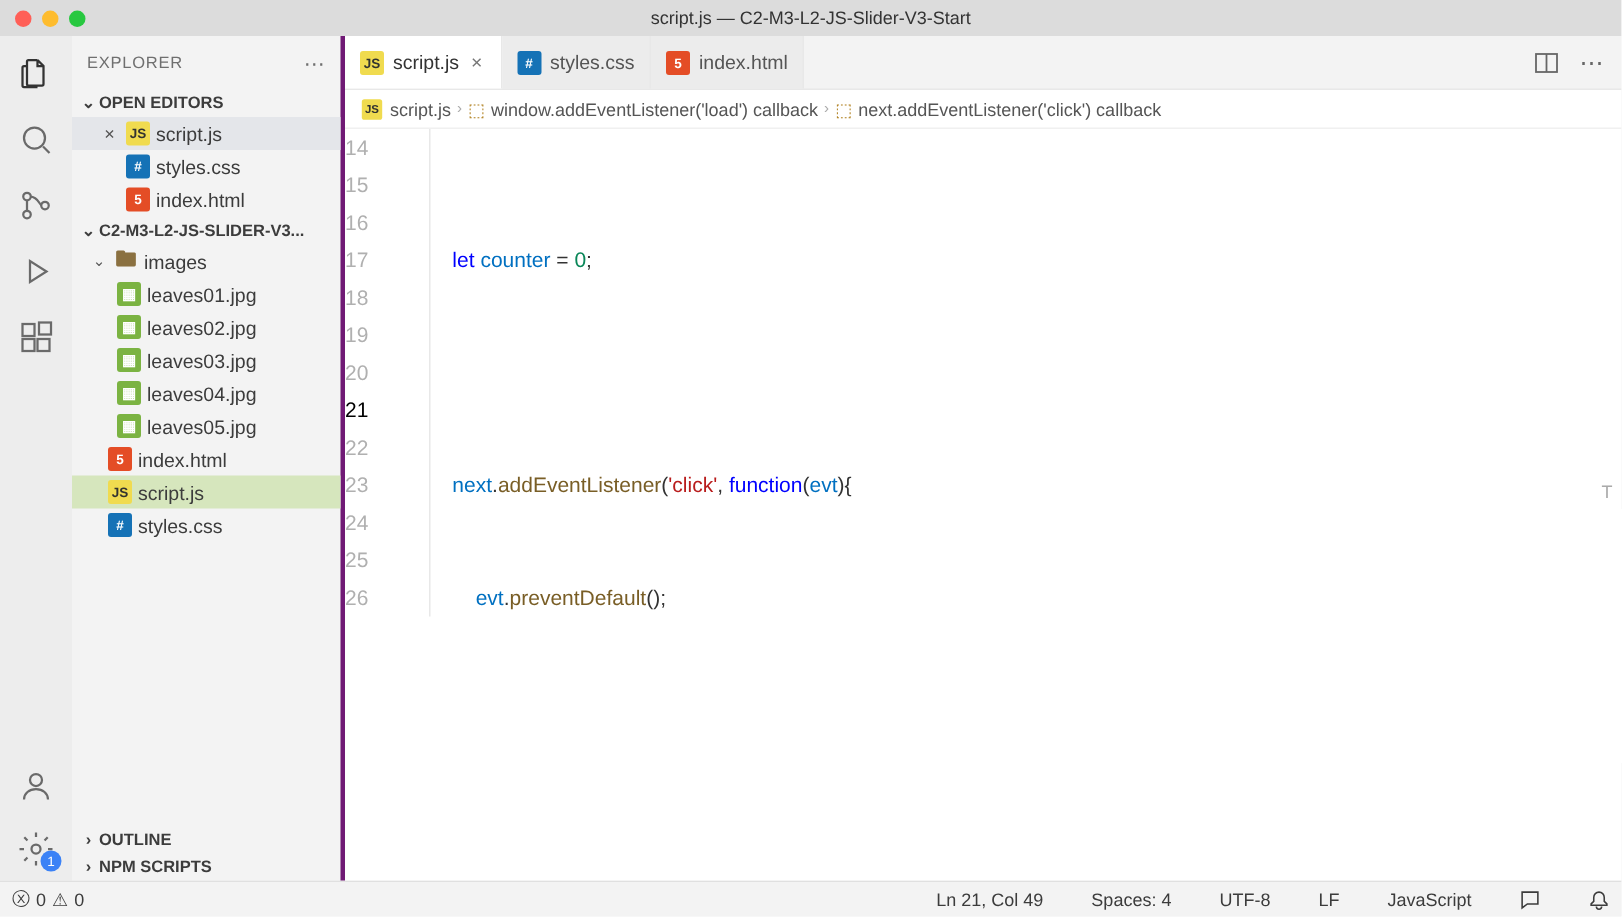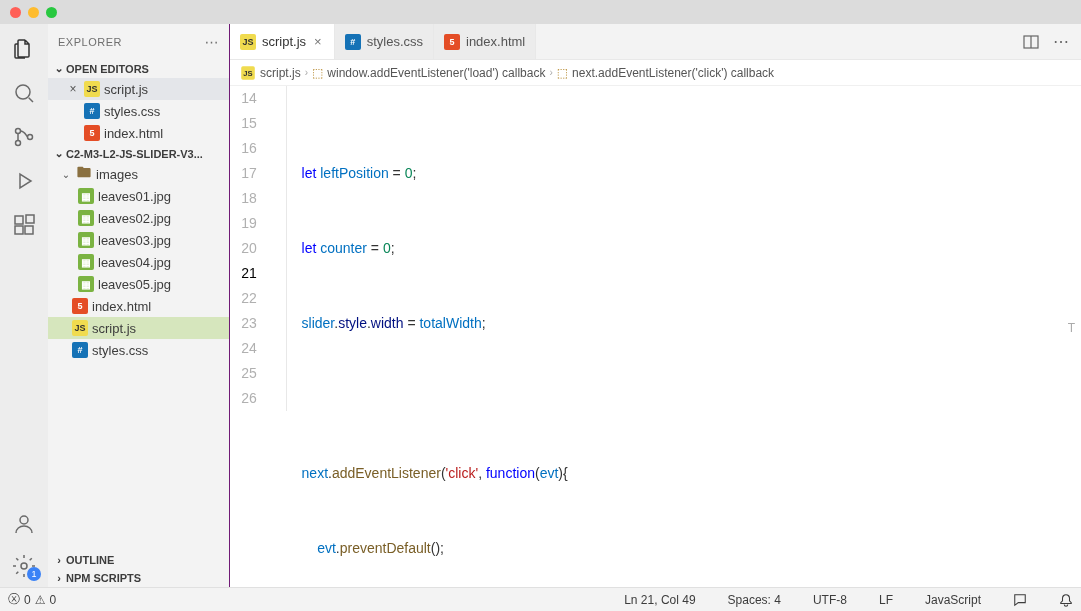--- a/index.html
+++ b/index.html
@@ -15,21 +15,21 @@
 
 .main-layout { display: flex; height: 563px; }
 
 .activity-bar { width: 48px; background: #ededed; display: flex; flex-direction: column; align-items: center; padding-top: 12px; gap: 18px; }
 .activity-icon { width: 26px; height: 26px; display: flex; align-items: center; justify-content: center; color: #6a6a6a; cursor: pointer; }
 .activity-icon.active { color: #333; }
 .activity-bottom { margin-top: auto; margin-bottom: 8px; display:flex; flex-direction:column; align-items:center; gap:16px;}
 .badge-wrap { position: relative; }
 .notif-badge { position: absolute; bottom: -2px; right: -4px; background: #3b82f6; color: #fff; font-size: 9px; width: 14px; height: 14px; border-radius: 50%; display:flex; align-items:center; justify-content:center; }
 
-.sidebar { width: 182px; background: #f3f3f3; border-right: 1px solid #701a75; display: flex; flex-direction: column; }
+.sidebar { width: 182px; background: #f3f3f3; border-right: 3px solid #701a75; display: flex; flex-direction: column; }
 .sidebar-header { height: 35px; display: flex; align-items: center; justify-content: space-between; padding: 0 10px; font-size: 11px; color: #6f6f6f; letter-spacing: 0.5px; }
 .sidebar-dots { color: #6f6f6f; cursor: pointer; font-size: 14px; }
 .section-header { display: flex; align-items: center; padding: 3px 4px; font-size: 11px; font-weight: 700; color: #3c3c3c; cursor: pointer; }
 .section-header .chev { width: 14px; text-align: center; font-size: 11px; }
 .tree { font-size: 13px; color: #3c3c3c; }
 .tree-item { display: flex; align-items: center; height: 22px; padding-left: 18px; cursor: pointer; gap: 4px; }
 .tree-item.indent1 { padding-left: 30px; }
 .tree-item.active { background: #e4e6ea; }
 .tree-item.selected { background: #d6e6bd; }
 .tree-item .close-x { width: 14px; color: #555; font-size: 12px; text-align:center;}
@@ -48,21 +48,21 @@
 .tab.active { background: #fff; color: #333; }
 .tab .tab-close { color: #777; font-size: 13px; cursor: pointer; padding: 0 2px;}
 .tab-actions { margin-left: auto; display:flex; align-items:center; gap: 14px; padding-right: 12px; color: #666;}
 
 .breadcrumbs { height: 26px; display: flex; align-items: center; padding: 0 10px; gap: 4px; font-size: 12px; color: #555; border-bottom: 1px solid #f0f0f0; }
 .bc-sep { color: #aaa; font-size: 10px; }
 .bc-item { display: flex; align-items: center; gap: 4px; cursor: pointer; }
 .bc-cube { color: #b08020; font-size: 12px; }
 
 .code-area { flex: 1; display: flex; font-family: Menlo, Consolas, monospace; font-size: 14px; line-height: 25px; overflow: hidden; position: relative; }
-.gutter { width: 56px; text-align: center; color: #b0b0b0; padding-right: 18px; user-select: none; padding-top: 0; }
+.gutter { width: 56px; text-align: left; color: #b0b0b0; padding-right: 18px; user-select: none; padding-top: 0; }
 .code-lines { flex: 1; position: relative; white-space: pre; color: #333; }
 .code-row { height: 25px; }
 
 .tok-kw { color: #0000ff; }
 .tok-var { color: #0070c1; }
 .tok-prop { color: #001080; }
 .tok-func { color: #795e26; }
 .tok-str { color: #b91c1c; }
 .tok-num { color: #098658; }
 
@@ -78,20 +78,21 @@
 </style>
 </head>
 <body>
 
 <div class="titlebar">
   <div class="traffic-lights">
     <div class="tl tl-red"></div>
     <div class="tl tl-yellow"></div>
     <div class="tl tl-green"></div>
   </div>
+  <div class="window-title">script.js — C2-M3-L2-JS-Slider-V3-Start</div>
 </div>
 
 <div class="main-layout">
   <div class="activity-bar">
     <div class="activity-icon active">
       <svg width="24" height="24" viewBox="0 0 24 24" fill="none" stroke="currentColor" stroke-width="1.5">
           <path d="M13 3H7a1 1 0 0 0-1 1v3M13 3l4 4v12a1 1 0 0 1-1 1H7a1 1 0 0 1-1-1V7M13 3v4h4M6 7H4a1 1 0 0 0-1 1v12a1 1 0 0 0 1 1h9"></path>
         </svg>
     </div>
     <div class="activity-icon">
@@ -270,23 +271,21 @@
           <div class="code-row">20</div>
           <div class="code-row" style="color:#000000">21</div>
           <div class="code-row">22</div>
           <div class="code-row">23</div>
           <div class="code-row">24</div>
           <div class="code-row">25</div>
           <div class="code-row">26</div>
       </div>
       <div class="code-lines">
         <div class="indent-guide" style="left:0px; height:325px;"></div>
-        <div class="code-row">    <span class="tok-kw">let</span> <span class="tok-var">leftPosition</span> = <span class="tok-num">0</span>;</div>
         <div class="code-row">    <span class="tok-kw">let</span> <span class="tok-var">counter</span> = <span class="tok-num">0</span>;</div>
-        <div class="code-row">    <span class="tok-var">slider</span>.<span class="tok-prop">style</span>.<span class="tok-prop">width</span> = <span class="tok-var">totalWidth</span>;</div>
         <div class="code-row"> </div>
         <div class="code-row">    <span class="tok-var">next</span>.<span class="tok-func">addEventListener</span>(<span class="tok-str">'click'</span>, <span class="tok-kw">function</span>(<span class="tok-var">evt</span>){</div>
         <div class="code-row">        <span class="tok-var">evt</span>.<span class="tok-func">preventDefault</span>();</div>
         
         
         
         
         
         
         

